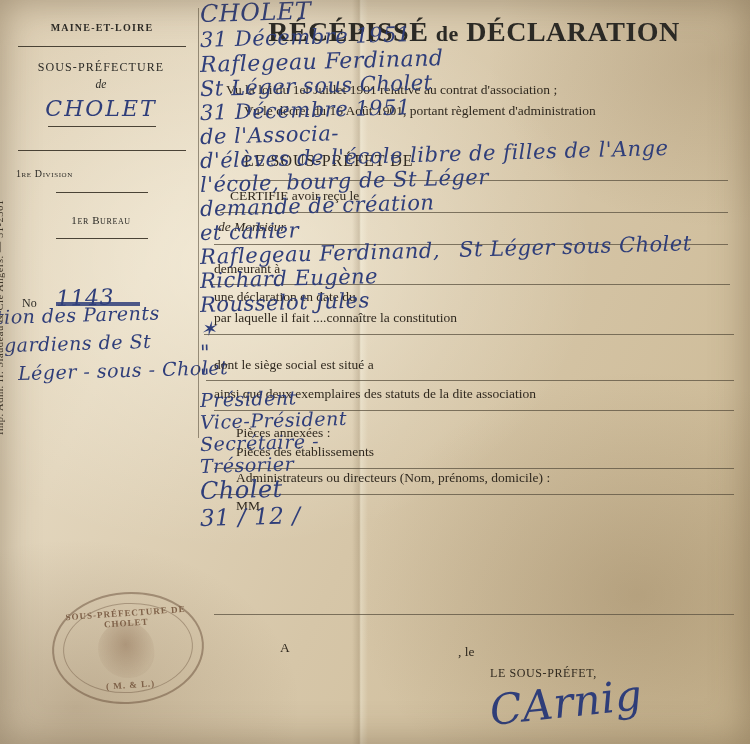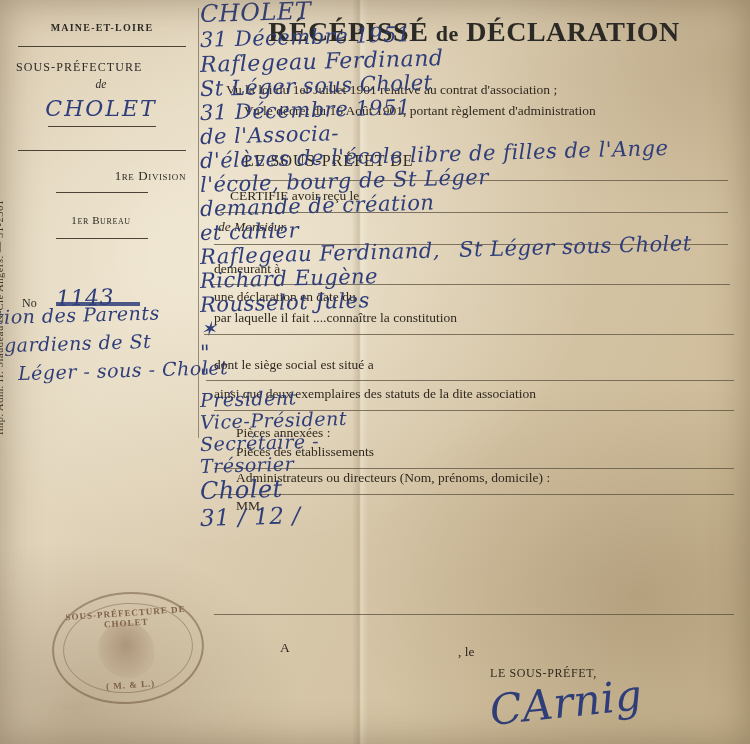--- a/index.html
+++ b/index.html
@@ -56,35 +56,35 @@
     position: absolute;
     border-bottom: 1px solid #4a4336;
   }
   #lc-dept {
     position:absolute; left:22px; top:22px; width:160px;
     text-align:center; font-size:10px; letter-spacing:1.2px;
     font-variant: small-caps; font-weight:600;
   }
   #lc-sous {
     position:absolute; left:16px; top:60px; width:170px;
-    text-align:left; font-size:12px; letter-spacing:1.1px;
+    text-align:center; font-size:12px; letter-spacing:1.1px;
     font-variant: small-caps;
   }
   #lc-de {
     position:absolute; left:16px; top:78px; width:170px;
     text-align:center; font-size:11.5px; font-style:italic;
   }
   #lc-city {
     position:absolute; left:16px; top:96px; width:170px;
     text-align:center; font-size:22px; color:#2f3e7a;
     font-family:"DejaVu Serif", serif; font-style:italic; letter-spacing:2px;
   }
   #lc-div {
     position:absolute; left:16px; top:168px; width:170px;
-    text-align:right; font-size:13px; font-variant:small-caps; letter-spacing:0.6px;
+    text-align:left; font-size:10px; font-variant:small-caps; letter-spacing:0.6px;
   }
   #lc-bur {
     position:absolute; left:16px; top:214px; width:170px;
     text-align:center; font-size:11px; font-variant:small-caps; letter-spacing:0.6px;
   }
   #lc-no {
     position:absolute; left:22px; top:296px; font-size:12px;
   }
   #lc-no-val {
     position:absolute; left:56px; top:286px; font-size:22px;

